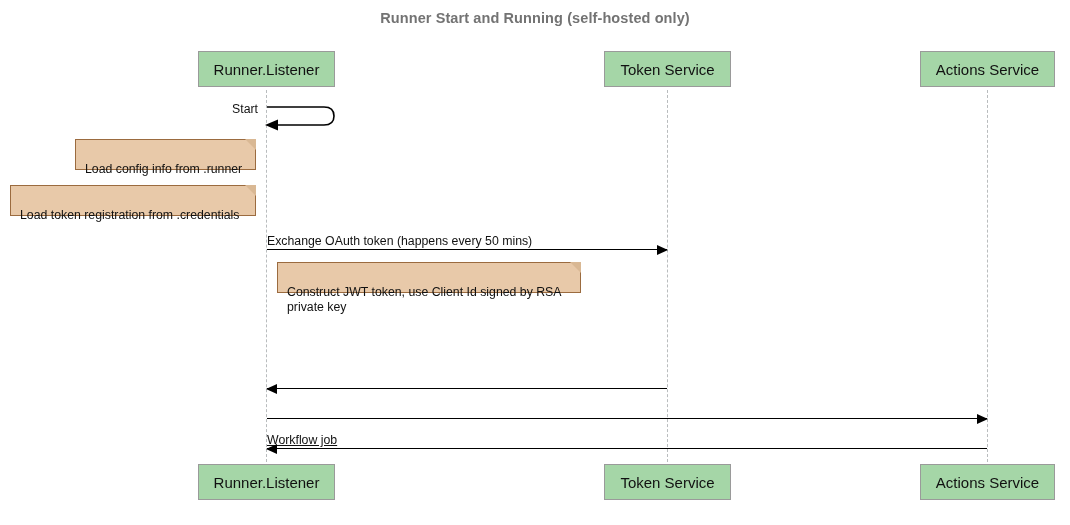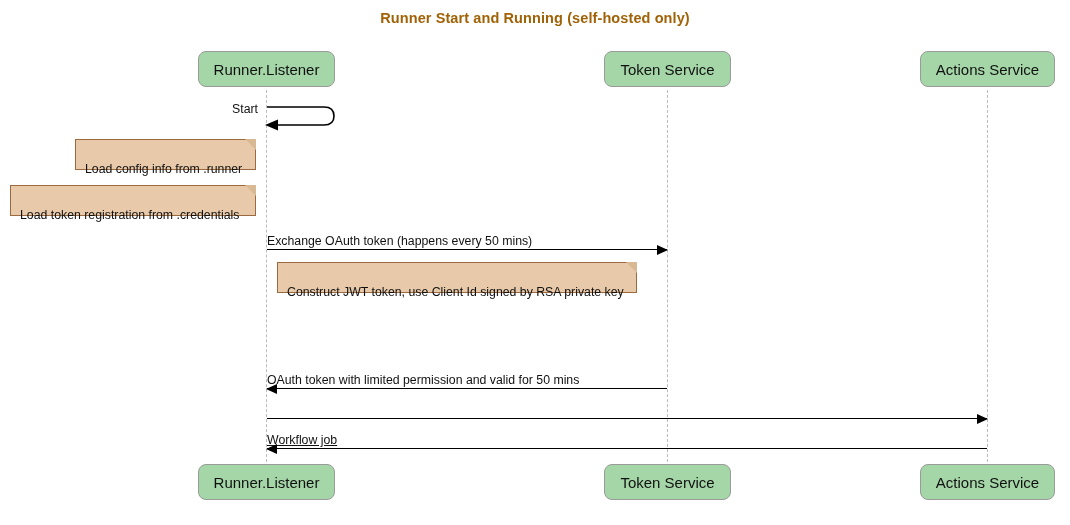--- a/index.html
+++ b/index.html
@@ -24,40 +24,40 @@
 
   
   .diagram-title {
     position: absolute;
     left: 0;
     top: 10px;
     width: 1070px;
     text-align: center;
     font-size: 14.5px;
     font-weight: bold;
-    color: #a16207;
+    color: #737373;
     letter-spacing: 0.1px;
   }
 
   
   .lifeline {
     position: absolute;
     width: 0;
     border-left: 1px dashed #b9bcbe;
     top: 90px;
     height: 372px;
   }
 
   
   .participant {
     position: absolute;
     height: 36px;
     background: #a5d6a7;
     border: 1px solid #9a9a9a;
-    border-radius: 8px;
+    border-radius: 0;
     display: flex;
     align-items: center;
     justify-content: center;
     box-sizing: border-box;
   }
   .participant .plabel {
     font-size: 15px;
     color: #111111;
     white-space: nowrap;
   }
@@ -164,32 +164,31 @@
   <div class="note" style="left:10px; top:185px; width:246px; height:31px;">
     <span>Load token registration from .credentials</span>
     <span class="fold"></span>
   </div>
 
   <div class="note" style="left:75px; top:139px; width:181px; height:31px;">
     <span>Load config info from .runner</span>
     <span class="fold"></span>
   </div>
 
-  <div class="note" style="left:277px; top:262px; width:360px; height:31px;">
+  <div class="note" style="left:277px; top:262px; width:304px; height:31px;">
     <span>Construct JWT token, use Client Id signed by RSA private key</span>
     <span class="fold"></span>
   </div>
 
 
   <div class="msg-label" style="left:267px; top:234px; width:400px;">Exchange OAuth token (happens every 50 mins)</div>
   <div class="msg" style="left:267px; top:249px; width:400px;">
     <span class="head-right"></span>
   </div>
 
-  <div class="msg-label" style="left:267px; top:373px; width:400px;">OAuth token with limited permission and valid for 50 mins</div>
   <div class="msg" style="left:267px; top:388px; width:400px;">
     <span class="head-left"></span>
   </div>
 
   <div class="msg" style="left:267px; top:418px; width:720px;">
     <span class="head-right"></span>
   </div>
 
   <div class="msg-label" style="left:267px; top:433px; width:720px;text-decoration:underline;">Workflow job</div>
   <div class="msg" style="left:267px; top:448px; width:720px;">

